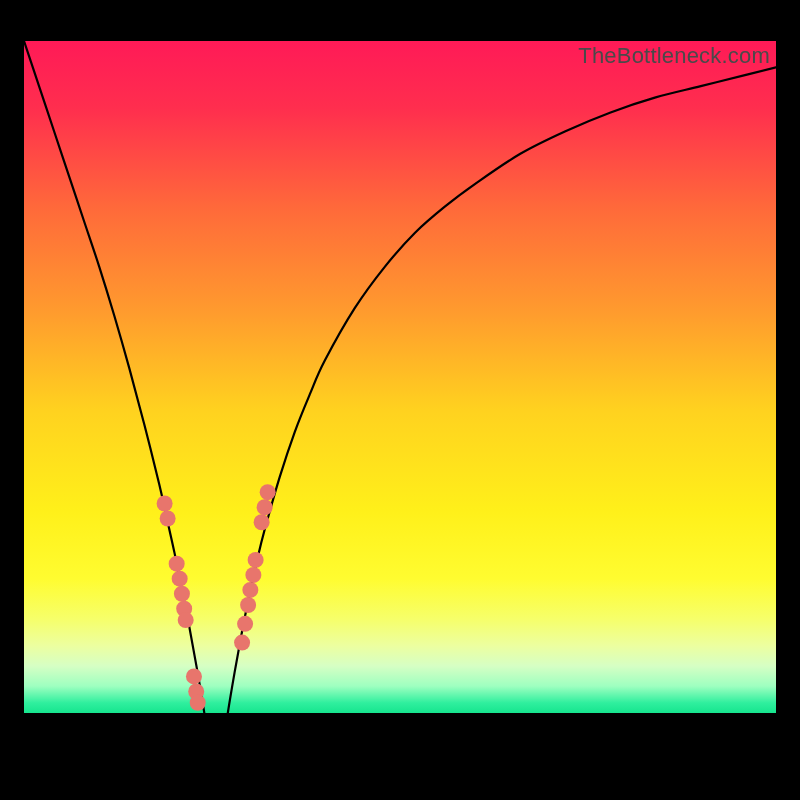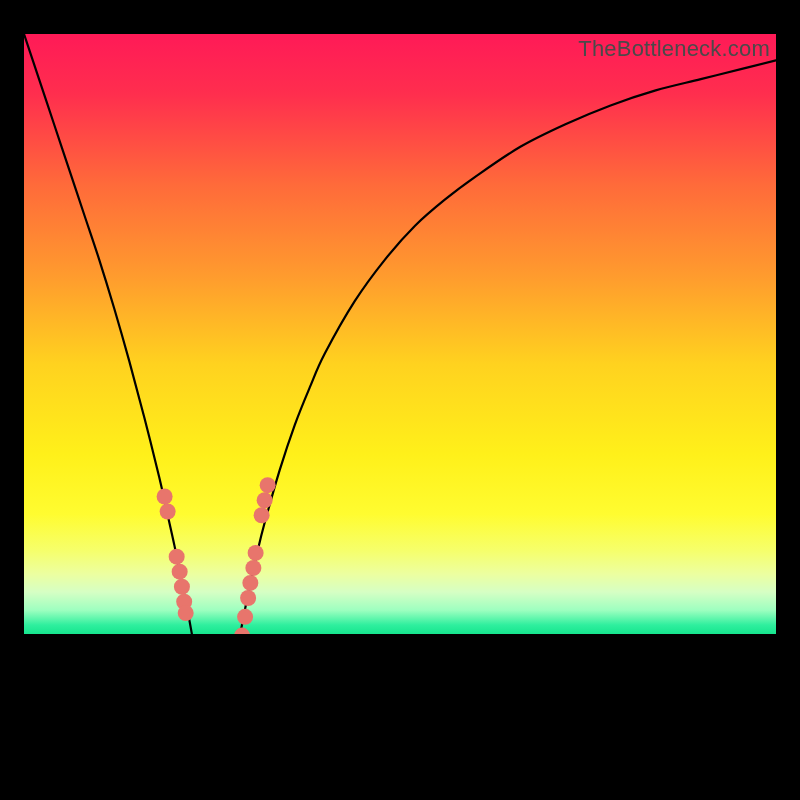--- a/index.html
+++ b/index.html
@@ -15,23 +15,23 @@
     position: absolute;
     left: 24px;
     top: 24px;
     width: 752px;
     height: 752px;
     background: #000;
   }
   .plot-area {
     position: absolute;
     left: 0;
-    top: 10px;
+    top: 17px;
     width: 752px;
-    height: 600px;
+    height: 672px;
     overflow: hidden;
   }
   .gradient {
     position: absolute;
     left: 0;
     top: 0;
     width: 100%;
     height: 100%;
   }
   .watermark {

